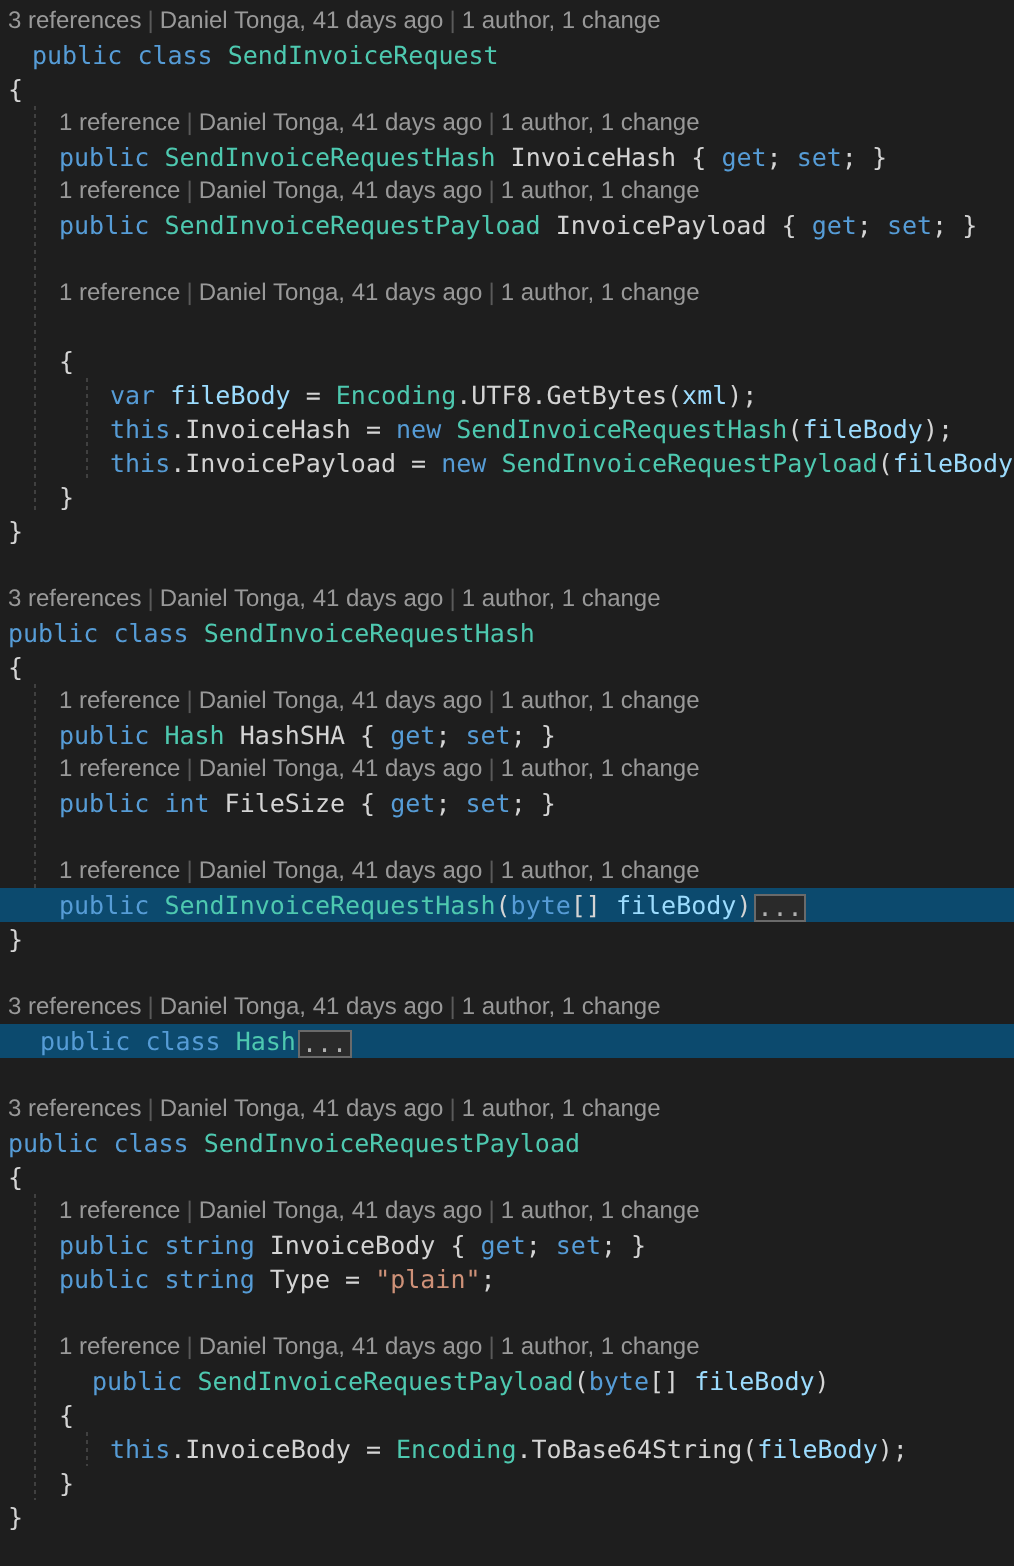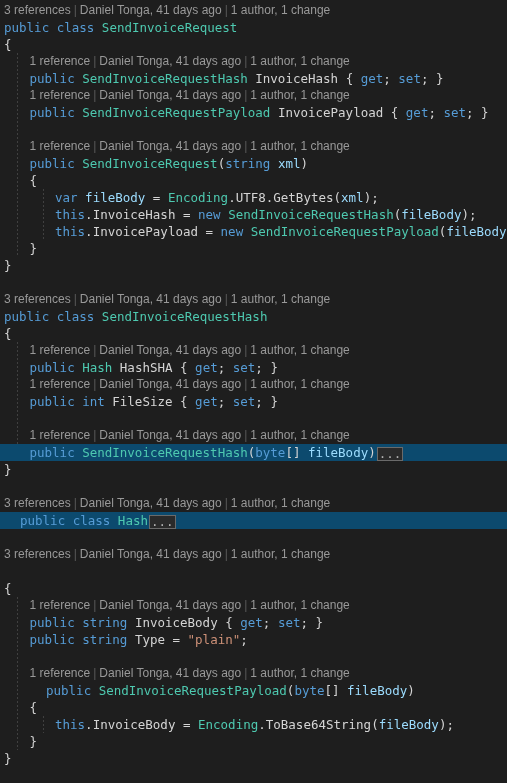--- a/index.html
+++ b/index.html
@@ -58,47 +58,47 @@
 </head>
 <body>
 
 <div id="editor">
     <div class="guide" style="left: 42.5px; top: 189px; height: 51px;"></div>
     <div class="guide" style="left: 17px; top: 53px; height: 204px;"></div>
     <div class="guide" style="left: 17px; top: 342px; height: 119px;"></div>
     <div class="guide" style="left: 42.5px; top: 716px; height: 17px;"></div>
     <div class="guide" style="left: 17px; top: 597px; height: 153px;"></div>
     <div class="row codelens" style="top: 2px; padding-left: 4px;"><span class="cl-link">3 references</span><span class="cl-sep">|</span><span class="cl-link">Daniel Tonga, 41 days ago</span><span class="cl-sep">|</span><span class="cl-link">1 author, 1 change</span></div>
-    <div class="row" style="top: 19px; padding-left: 4px;"><span class="kw">public</span><span class="punc"> </span><span class="kw">class</span><span class="punc"> </span><span class="type">SendInvoiceRequest</span></div>
+    <div class="row" style="top: 19px; padding-left: 16px;"><span class="kw">public</span><span class="punc"> </span><span class="kw">class</span><span class="punc"> </span><span class="type">SendInvoiceRequest</span></div>
     <div class="row" style="top: 36px; padding-left: 4px;"><span class="brace">{</span></div>
     <div class="row codelens" style="top: 53px; padding-left: 29.5px;"><span class="cl-link">1 reference</span><span class="cl-sep">|</span><span class="cl-link">Daniel Tonga, 41 days ago</span><span class="cl-sep">|</span><span class="cl-link">1 author, 1 change</span></div>
     <div class="row" style="top: 70px; padding-left: 29.5px;"><span class="kw">public</span><span class="punc"> </span><span class="type">SendInvoiceRequestHash</span><span class="punc"> </span><span class="ident">InvoiceHash</span><span class="punc"> </span><span class="brace">{</span><span class="punc"> </span><span class="kw">get</span><span class="punc">; </span><span class="kw">set</span><span class="punc">; </span><span class="brace">}</span></div>
     <div class="row codelens" style="top: 87px; padding-left: 29.5px;"><span class="cl-link">1 reference</span><span class="cl-sep">|</span><span class="cl-link">Daniel Tonga, 41 days ago</span><span class="cl-sep">|</span><span class="cl-link">1 author, 1 change</span></div>
     <div class="row" style="top: 104px; padding-left: 29.5px;"><span class="kw">public</span><span class="punc"> </span><span class="type">SendInvoiceRequestPayload</span><span class="punc"> </span><span class="ident">InvoicePayload</span><span class="punc"> </span><span class="brace">{</span><span class="punc"> </span><span class="kw">get</span><span class="punc">; </span><span class="kw">set</span><span class="punc">; </span><span class="brace">}</span></div>
     <div class="row codelens" style="top: 138px; padding-left: 29.5px;"><span class="cl-link">1 reference</span><span class="cl-sep">|</span><span class="cl-link">Daniel Tonga, 41 days ago</span><span class="cl-sep">|</span><span class="cl-link">1 author, 1 change</span></div>
-    <div class="row" style="top: 155px; padding-left: 29.5px;"><span class="kw">public</span><span class="punc"> </span><span class="type">SendInvoiceRequest</span><span class="punc">(</span><span class="kw">string</span><span class="punc"> </span><span class="param">xml</span><span class="punc">)</span></div>
     <div class="row" style="top: 172px; padding-left: 29.5px;"><span class="brace">{</span></div>
     <div class="row" style="top: 189px; padding-left: 55px;"><span class="kw">var</span><span class="punc"> </span><span class="param">fileBody</span><span class="punc"> = </span><span class="type">Encoding</span><span class="punc">.</span><span class="ident">UTF8</span><span class="punc">.</span><span class="ident">GetBytes</span><span class="punc">(</span><span class="param">xml</span><span class="punc">);</span></div>
     <div class="row" style="top: 206px; padding-left: 55px;"><span class="kw">this</span><span class="punc">.</span><span class="ident">InvoiceHash</span><span class="punc"> = </span><span class="kw">new</span><span class="punc"> </span><span class="type">SendInvoiceRequestHash</span><span class="punc">(</span><span class="param">fileBody</span><span class="punc">);</span></div>
     <div class="row" style="top: 223px; padding-left: 55px;"><span class="kw">this</span><span class="punc">.</span><span class="ident">InvoicePayload</span><span class="punc"> = </span><span class="kw">new</span><span class="punc"> </span><span class="type">SendInvoiceRequestPayload</span><span class="punc">(</span><span class="param">fileBody</span><span class="punc">);</span></div>
     <div class="row" style="top: 240px; padding-left: 29.5px;"><span class="brace">}</span></div>
     <div class="row" style="top: 257px; padding-left: 4px;"><span class="brace">}</span></div>
     <div class="row codelens" style="top: 291px; padding-left: 4px;"><span class="cl-link">3 references</span><span class="cl-sep">|</span><span class="cl-link">Daniel Tonga, 41 days ago</span><span class="cl-sep">|</span><span class="cl-link">1 author, 1 change</span></div>
     <div class="row" style="top: 308px; padding-left: 4px;"><span class="kw">public</span><span class="punc"> </span><span class="kw">class</span><span class="punc"> </span><span class="type">SendInvoiceRequestHash</span></div>
     <div class="row" style="top: 325px; padding-left: 4px;"><span class="brace">{</span></div>
     <div class="row codelens" style="top: 342px; padding-left: 29.5px;"><span class="cl-link">1 reference</span><span class="cl-sep">|</span><span class="cl-link">Daniel Tonga, 41 days ago</span><span class="cl-sep">|</span><span class="cl-link">1 author, 1 change</span></div>
     <div class="row" style="top: 359px; padding-left: 29.5px;"><span class="kw">public</span><span class="punc"> </span><span class="type">Hash</span><span class="punc"> </span><span class="ident">HashSHA</span><span class="punc"> </span><span class="brace">{</span><span class="punc"> </span><span class="kw">get</span><span class="punc">; </span><span class="kw">set</span><span class="punc">; </span><span class="brace">}</span></div>
     <div class="row codelens" style="top: 376px; padding-left: 29.5px;"><span class="cl-link">1 reference</span><span class="cl-sep">|</span><span class="cl-link">Daniel Tonga, 41 days ago</span><span class="cl-sep">|</span><span class="cl-link">1 author, 1 change</span></div>
     <div class="row" style="top: 393px; padding-left: 29.5px;"><span class="kw">public</span><span class="punc"> </span><span class="kw">int</span><span class="punc"> </span><span class="ident">FileSize</span><span class="punc"> </span><span class="brace">{</span><span class="punc"> </span><span class="kw">get</span><span class="punc">; </span><span class="kw">set</span><span class="punc">; </span><span class="brace">}</span></div>
     <div class="row codelens" style="top: 427px; padding-left: 29.5px;"><span class="cl-link">1 reference</span><span class="cl-sep">|</span><span class="cl-link">Daniel Tonga, 41 days ago</span><span class="cl-sep">|</span><span class="cl-link">1 author, 1 change</span></div>
     <div class="row hl" style="top: 444px; padding-left: 29.5px;"><span class="kw">public</span><span class="punc"> </span><span class="type">SendInvoiceRequestHash</span><span class="punc">(</span><span class="kw">byte</span><span class="punc">[] </span><span class="param">fileBody</span><span class="punc">)</span><span class="fold">...</span></div>
     <div class="row" style="top: 461px; padding-left: 4px;"><span class="brace">}</span></div>
     <div class="row codelens" style="top: 495px; padding-left: 4px;"><span class="cl-link">3 references</span><span class="cl-sep">|</span><span class="cl-link">Daniel Tonga, 41 days ago</span><span class="cl-sep">|</span><span class="cl-link">1 author, 1 change</span></div>
     <div class="row hl" style="top: 512px; padding-left: 20px;"><span class="kw">public</span><span class="punc"> </span><span class="kw">class</span><span class="punc"> </span><span class="type">Hash</span><span class="fold">...</span></div>
     <div class="row codelens" style="top: 546px; padding-left: 4px;"><span class="cl-link">3 references</span><span class="cl-sep">|</span><span class="cl-link">Daniel Tonga, 41 days ago</span><span class="cl-sep">|</span><span class="cl-link">1 author, 1 change</span></div>
+    <div class="row" style="top: 563px; padding-left: 4px;"><span class="kw">public</span><span class="punc"> </span><span class="kw">class</span><span class="punc"> </span><span class="type">SendInvoiceRequestPayload</span></div>
     <div class="row" style="top: 580px; padding-left: 4px;"><span class="brace">{</span></div>
     <div class="row codelens" style="top: 597px; padding-left: 29.5px;"><span class="cl-link">1 reference</span><span class="cl-sep">|</span><span class="cl-link">Daniel Tonga, 41 days ago</span><span class="cl-sep">|</span><span class="cl-link">1 author, 1 change</span></div>
     <div class="row" style="top: 614px; padding-left: 29.5px;"><span class="kw">public</span><span class="punc"> </span><span class="kw">string</span><span class="punc"> </span><span class="ident">InvoiceBody</span><span class="punc"> </span><span class="brace">{</span><span class="punc"> </span><span class="kw">get</span><span class="punc">; </span><span class="kw">set</span><span class="punc">; </span><span class="brace">}</span></div>
     <div class="row" style="top: 631px; padding-left: 29.5px;"><span class="kw">public</span><span class="punc"> </span><span class="kw">string</span><span class="punc"> </span><span class="ident">Type</span><span class="punc"> = </span><span class="str">"plain"</span><span class="punc">;</span></div>
     <div class="row codelens" style="top: 665px; padding-left: 29.5px;"><span class="cl-link">1 reference</span><span class="cl-sep">|</span><span class="cl-link">Daniel Tonga, 41 days ago</span><span class="cl-sep">|</span><span class="cl-link">1 author, 1 change</span></div>
     <div class="row" style="top: 682px; padding-left: 46px;"><span class="kw">public</span><span class="punc"> </span><span class="type">SendInvoiceRequestPayload</span><span class="punc">(</span><span class="kw">byte</span><span class="punc">[] </span><span class="param">fileBody</span><span class="punc">)</span></div>
     <div class="row" style="top: 699px; padding-left: 29.5px;"><span class="brace">{</span></div>
     <div class="row" style="top: 716px; padding-left: 55px;"><span class="kw">this</span><span class="punc">.</span><span class="ident">InvoiceBody</span><span class="punc"> = </span><span class="type">Encoding</span><span class="punc">.</span><span class="ident">ToBase64String</span><span class="punc">(</span><span class="param">fileBody</span><span class="punc">);</span></div>
     <div class="row" style="top: 733px; padding-left: 29.5px;"><span class="brace">}</span></div>
     <div class="row" style="top: 750px; padding-left: 4px;"><span class="brace">}</span></div>

